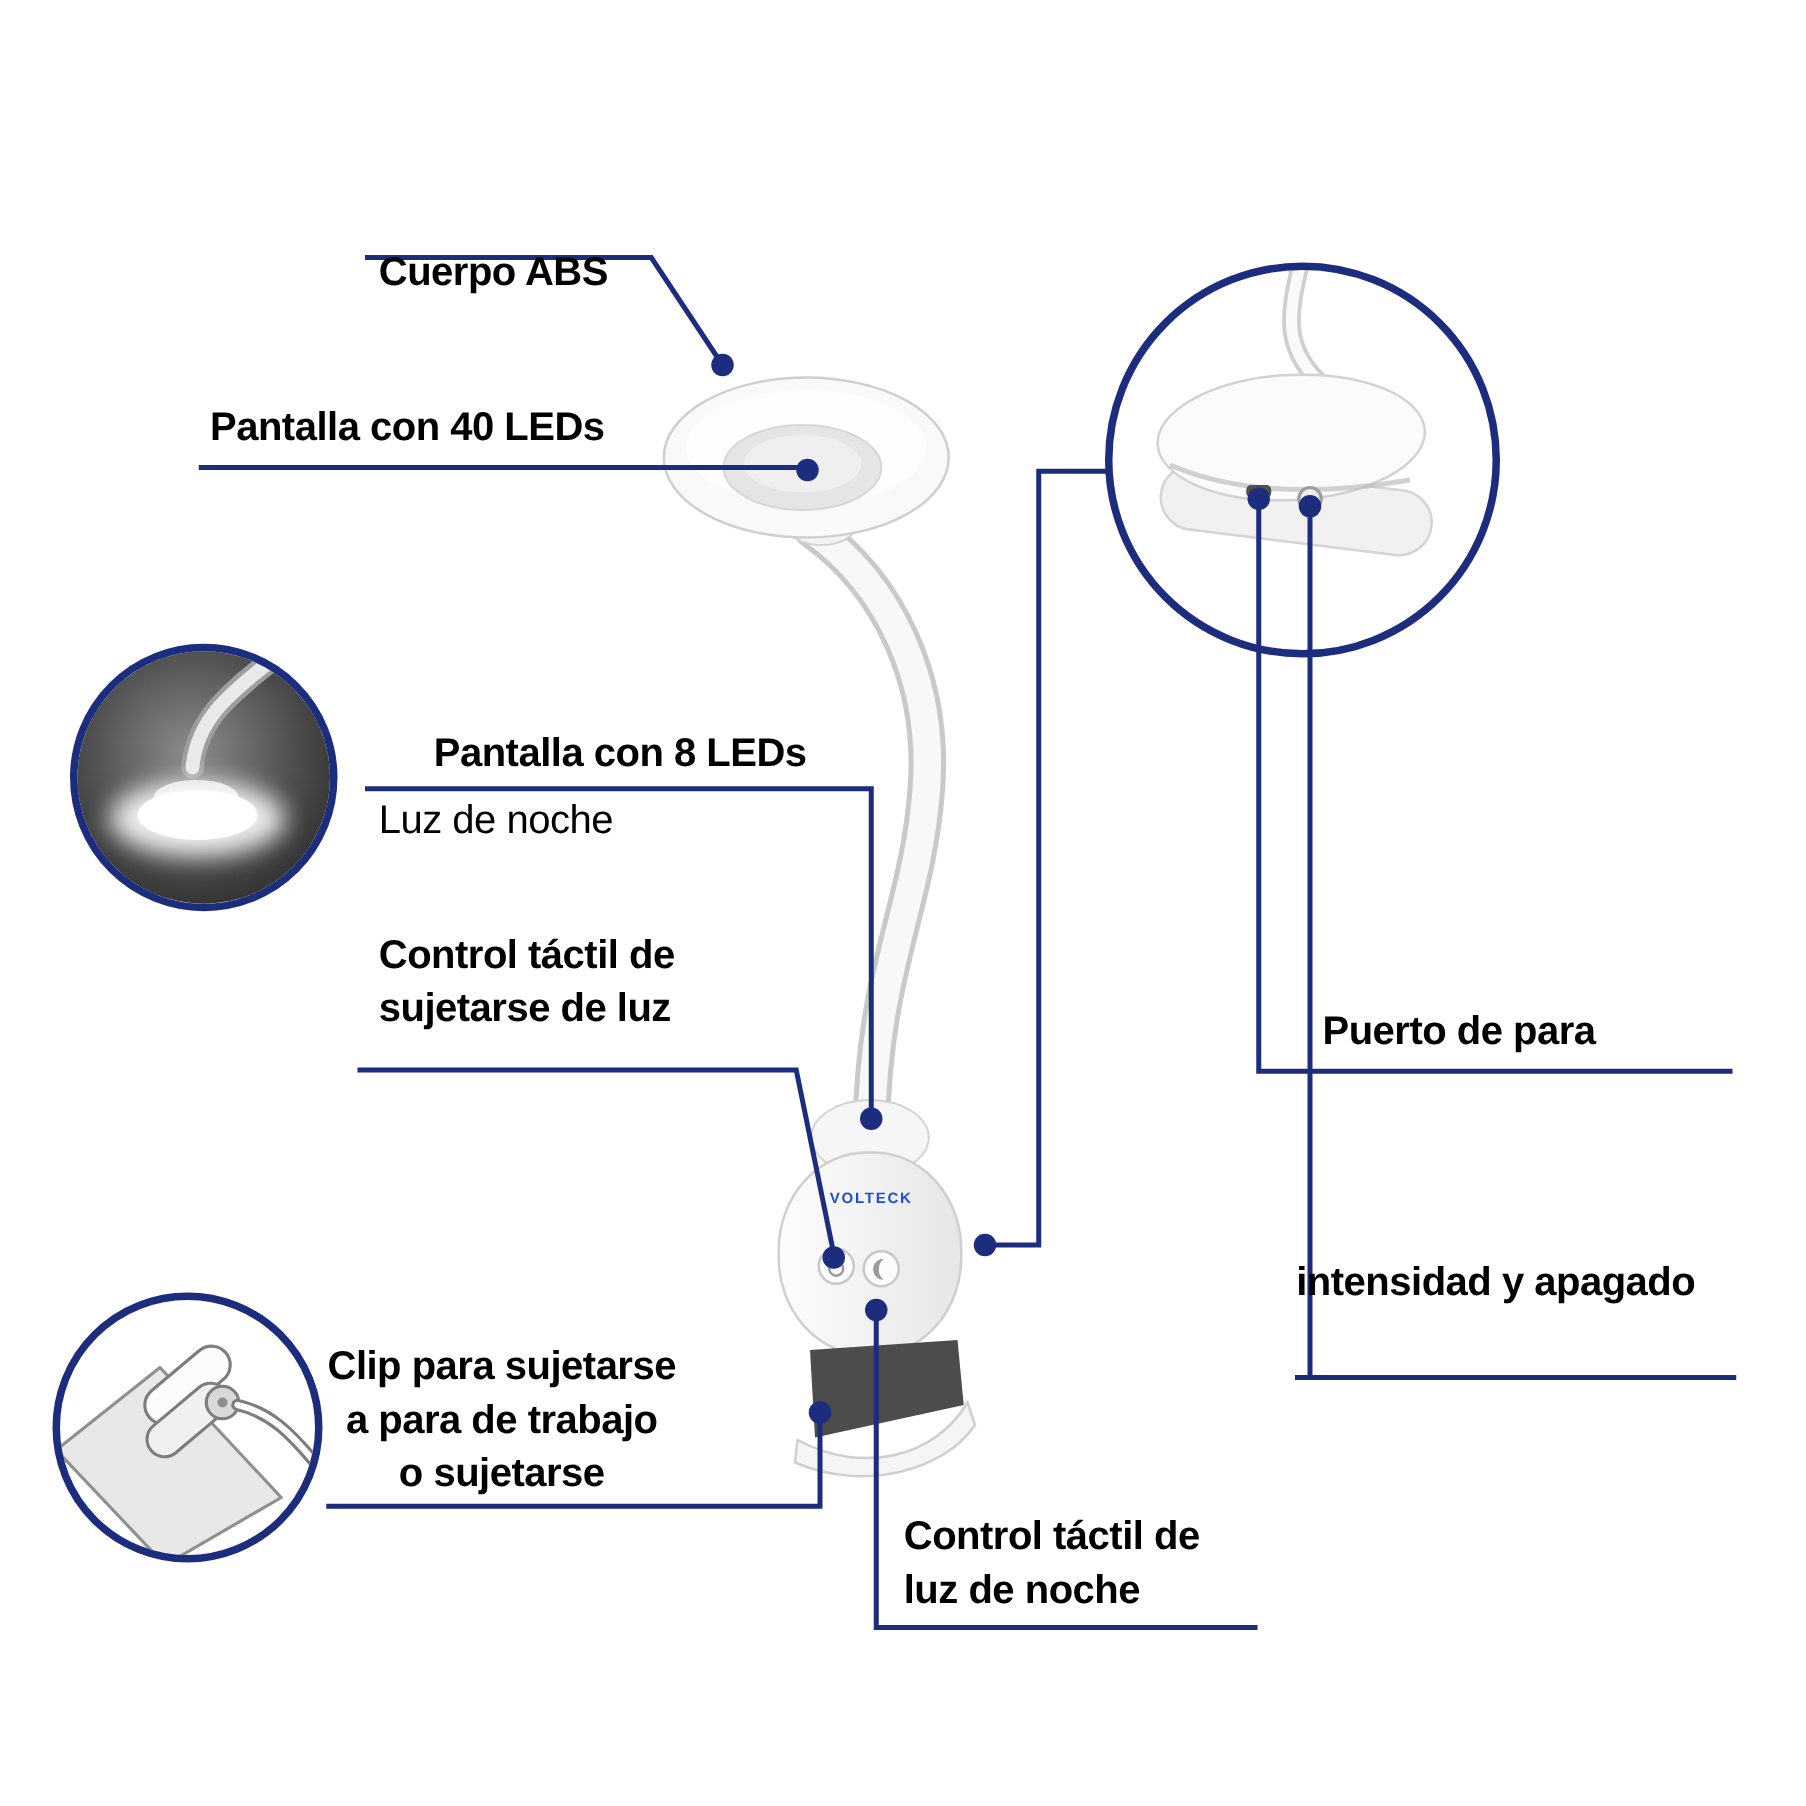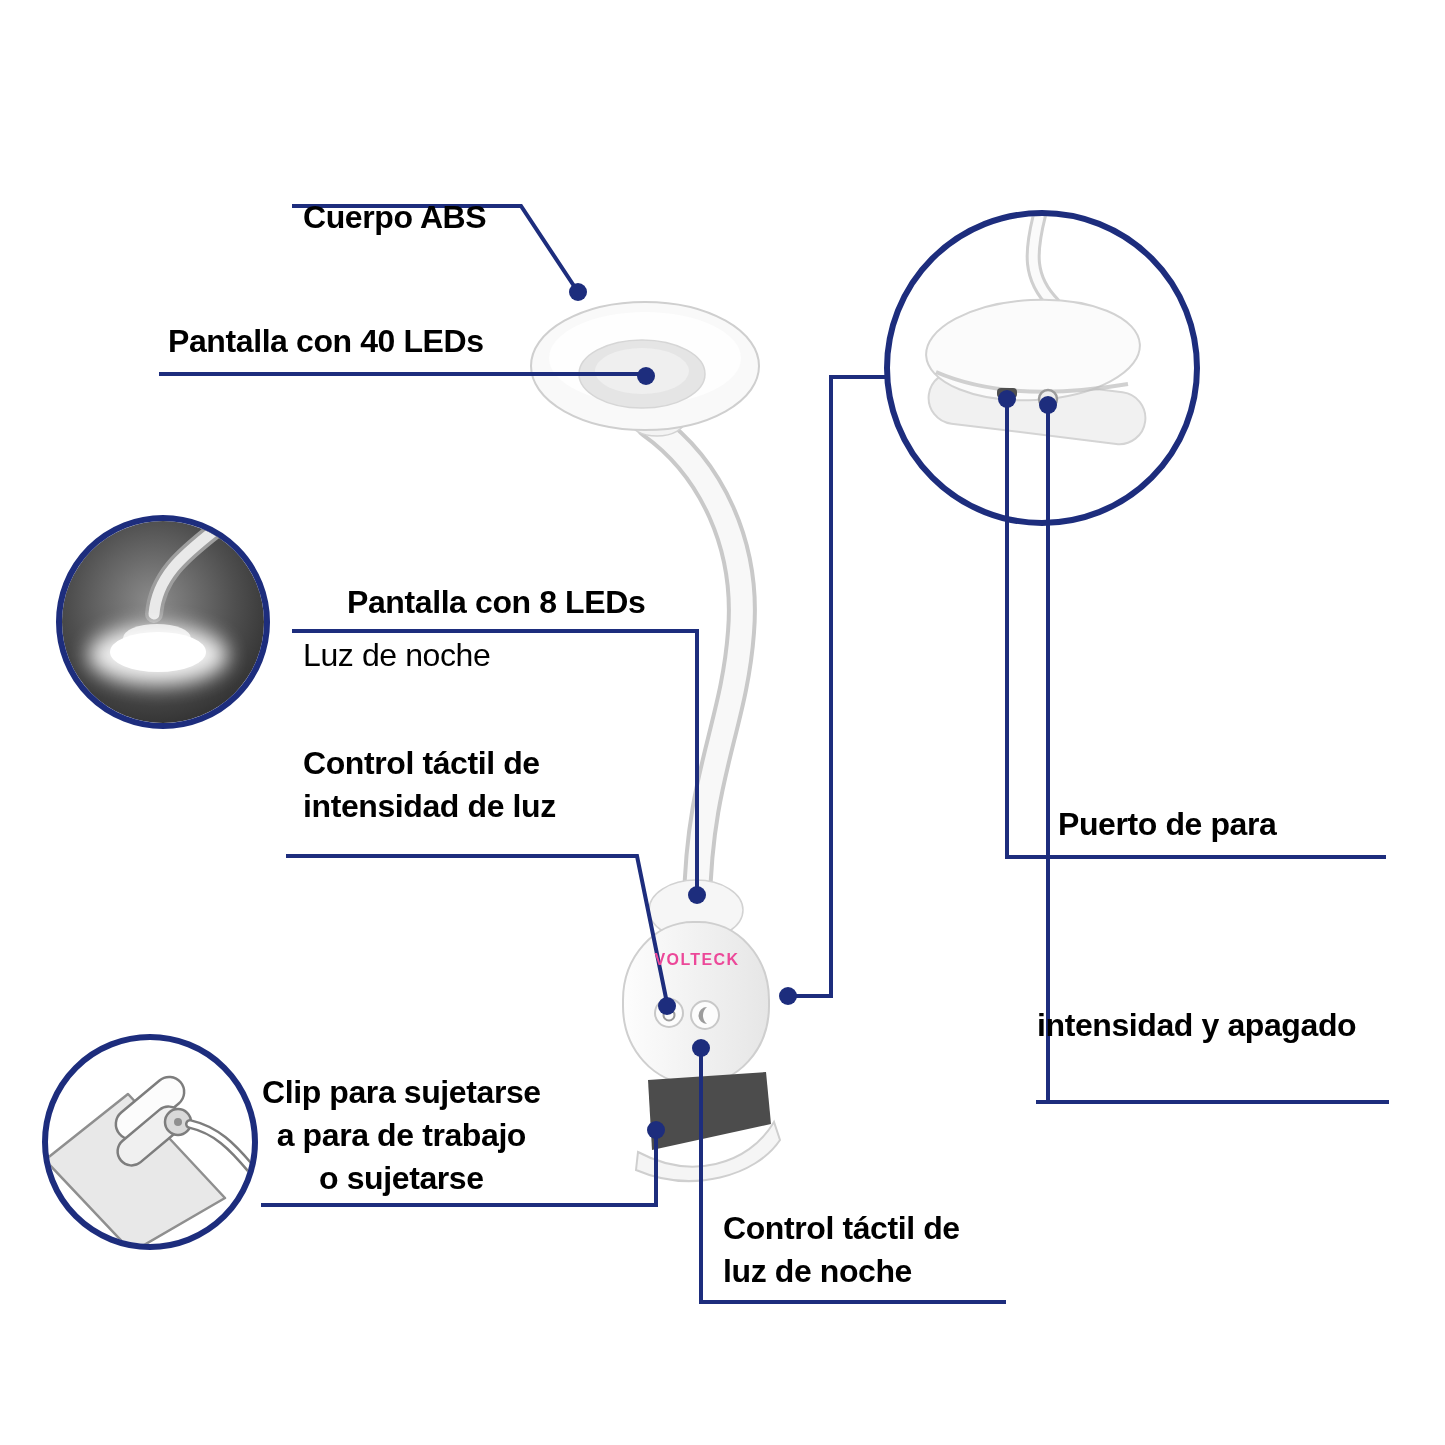--- a/index.html
+++ b/index.html
@@ -9,21 +9,21 @@
   }
   svg.art { position:absolute; left:0; top:0; }
   .lbl {
     position:absolute; font-weight:bold; font-size:32px; color:#000;
     letter-spacing:-0.4px; line-height:43px; white-space:nowrap;
   }
   .lbl span { display:block; }
   .lbl.regular { font-weight:normal; }
   .brand {
     position:absolute; left:651px; top:951px; width:92px; text-align:center;
-    font-size:16px; font-weight:bold; color:#ec4899; letter-spacing:1.4px;
+    font-size:12px; font-weight:bold; color:#1d4ed8; letter-spacing:1.4px;
   }
   .co { stroke: var(--callout, #1d2d7d); stroke-width:4; fill:none; }
   .dot { fill: var(--callout, #1d2d7d); }
   .ring { fill:none; stroke: var(--callout, #1d2d7d); stroke-width:6; }
 </style>
 </head>
 <body>
 
 <div class="canvas">
 
@@ -163,21 +163,21 @@
 <div class="lbl" style="left:303px; top:581px;margin-left:44px;">
   <span>Pantalla con 8 LEDs</span>
 </div>
 
 <div class="lbl regular" style="left:303px; top:634px;">
   <span>Luz de noche</span>
 </div>
 
 <div class="lbl" style="left:303px; top:742px;">
   <span>Control táctil de</span>
-  <span>intensidad de luz</span>
+  <span>sujetarse de luz</span>
 </div>
 
 <div class="lbl" style="left:262px; top:1071px;text-align:center;">
   <span>Clip para sujetarse</span>
   <span>a para de trabajo</span>
   <span>o sujetarse</span>
 </div>
 
 <div class="lbl" style="left:723px; top:1207px;">
   <span>Control táctil de</span>

